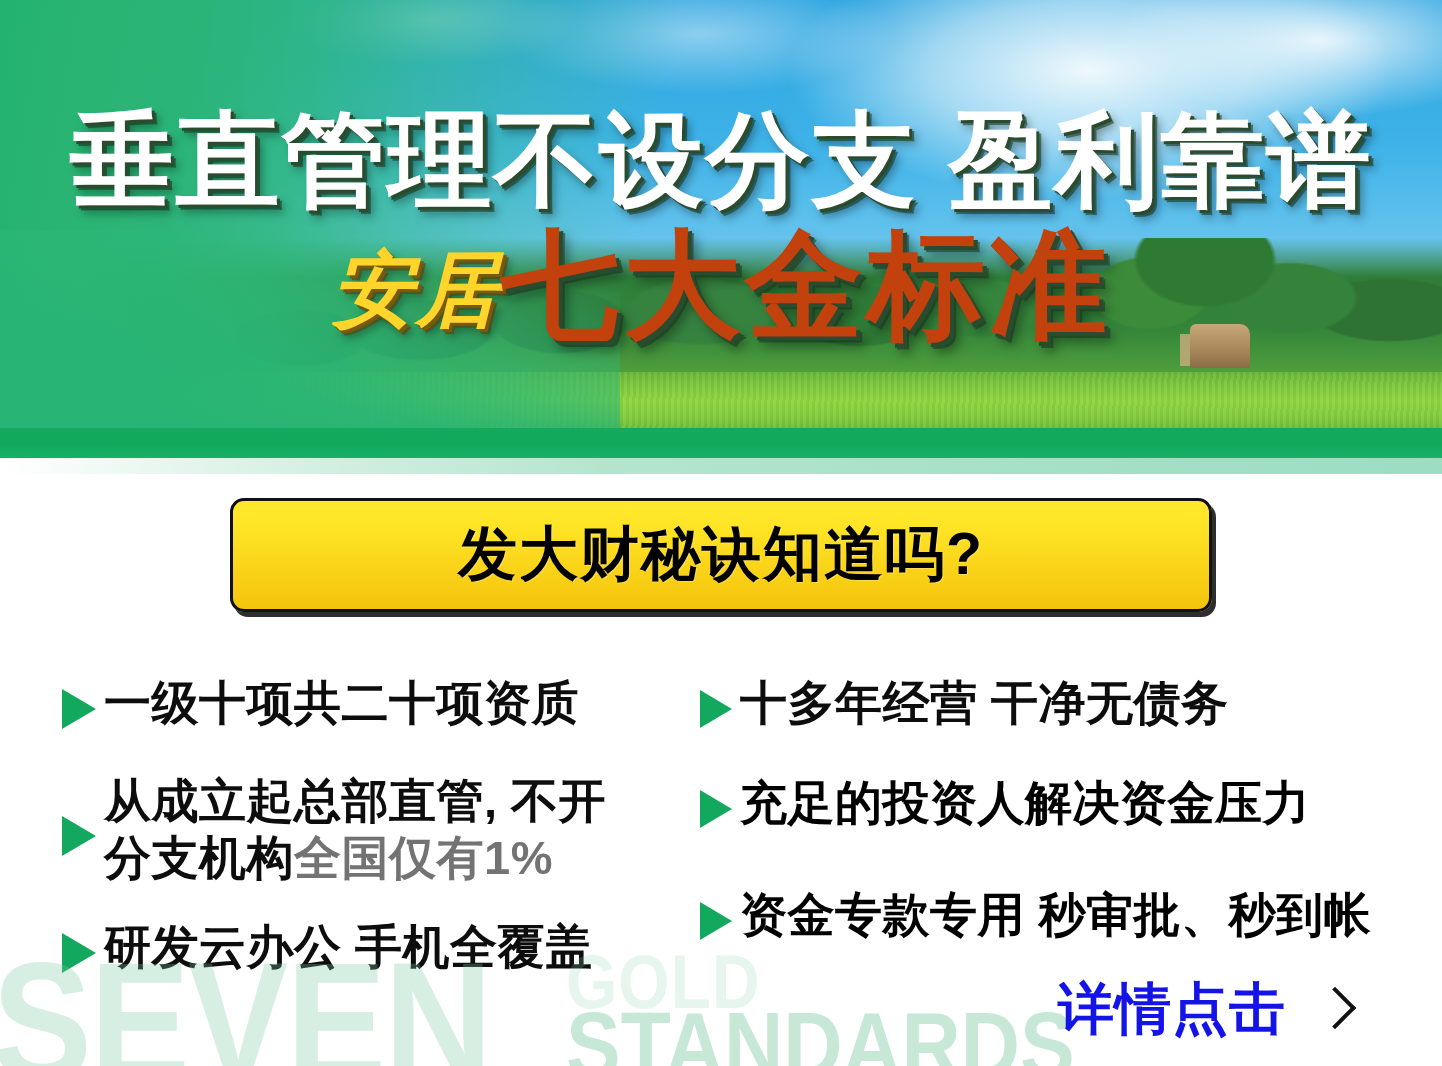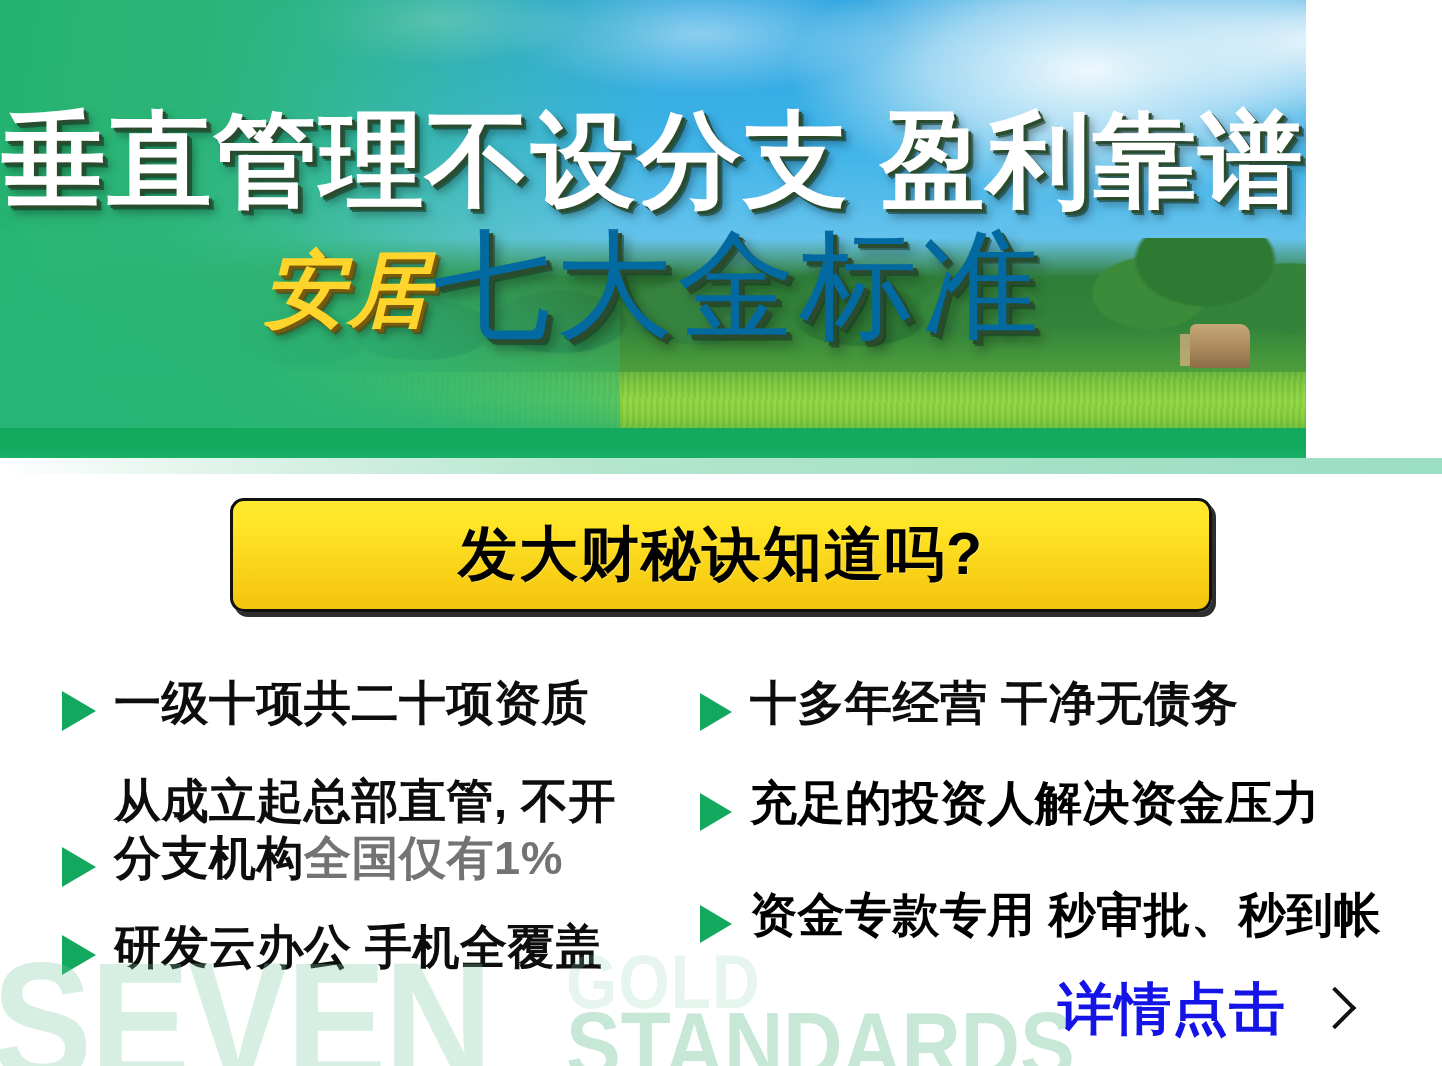--- a/index.html
+++ b/index.html
@@ -12,21 +12,21 @@
     height: 1066px;
     overflow: hidden;
     font-family: "Liberation Sans", "DejaVu Sans", sans-serif;
     position: relative;
   }
 
   
   .hero {
     position: absolute;
     left: 0; top: 0;
-    width: 1306px;
+    width: 1442px;
     height: 458px;
     overflow: hidden;
   }
   .hero-sky {
     position: absolute;
     inset: 0;
     background:
       radial-gradient(ellipse 420px 180px at 1090px 70px, rgba(255,255,255,.92) 0%, rgba(255,255,255,.55) 38%, rgba(255,255,255,0) 72%),
       radial-gradient(ellipse 300px 110px at 1320px 40px, rgba(255,255,255,.85) 0%, rgba(255,255,255,0) 70%),
       radial-gradient(ellipse 260px 80px at 700px 34px, rgba(255,255,255,.45) 0%, rgba(255,255,255,0) 75%),
@@ -131,22 +131,22 @@
     letter-spacing: 3px;
     text-shadow:
       3px 3px 0 #7a5a0a,
       5px 5px 0 rgba(90,65,8,.6),
       7px 8px 9px rgba(0,0,0,.35);
     vertical-align: 8px;
     margin-top: 32px;
   }
   .headline-2 .hl-main {
     font-size: 118px;
-    font-weight: 400;
-    color: #0369a1;
+    font-weight: 700;
+    color: #c2410c;
     letter-spacing: 4px;
     text-shadow:
       4px 4px 0 #2b4b2e,
       6px 6px 0 rgba(20,50,25,.5),
       9px 10px 12px rgba(0,0,0,.38);
   }
 
   
   .under-hero {
     position: absolute;
@@ -192,22 +192,22 @@
     position: absolute;
     left: 0; top: 660px;
     width: 1442px;
     height: 330px;
   }
   .col-left  { position:absolute; left: 62px;  top: 0; width: 640px; }
   .col-right { position:absolute; left: 700px; top: 0; width: 720px; }
 
   .bullet {
     display: flex;
-    align-items: flex-end;
-    gap: 18px;
+    align-items: center;
+    gap: 8px;
   }
   .tri {
     flex: 0 0 auto;
     width: 0; height: 0;
     border-left: 34px solid #12a85e;
     border-top: 20px solid transparent;
     border-bottom: 20px solid transparent;
     margin-top: 13px;
   }
   .tri.sm {

